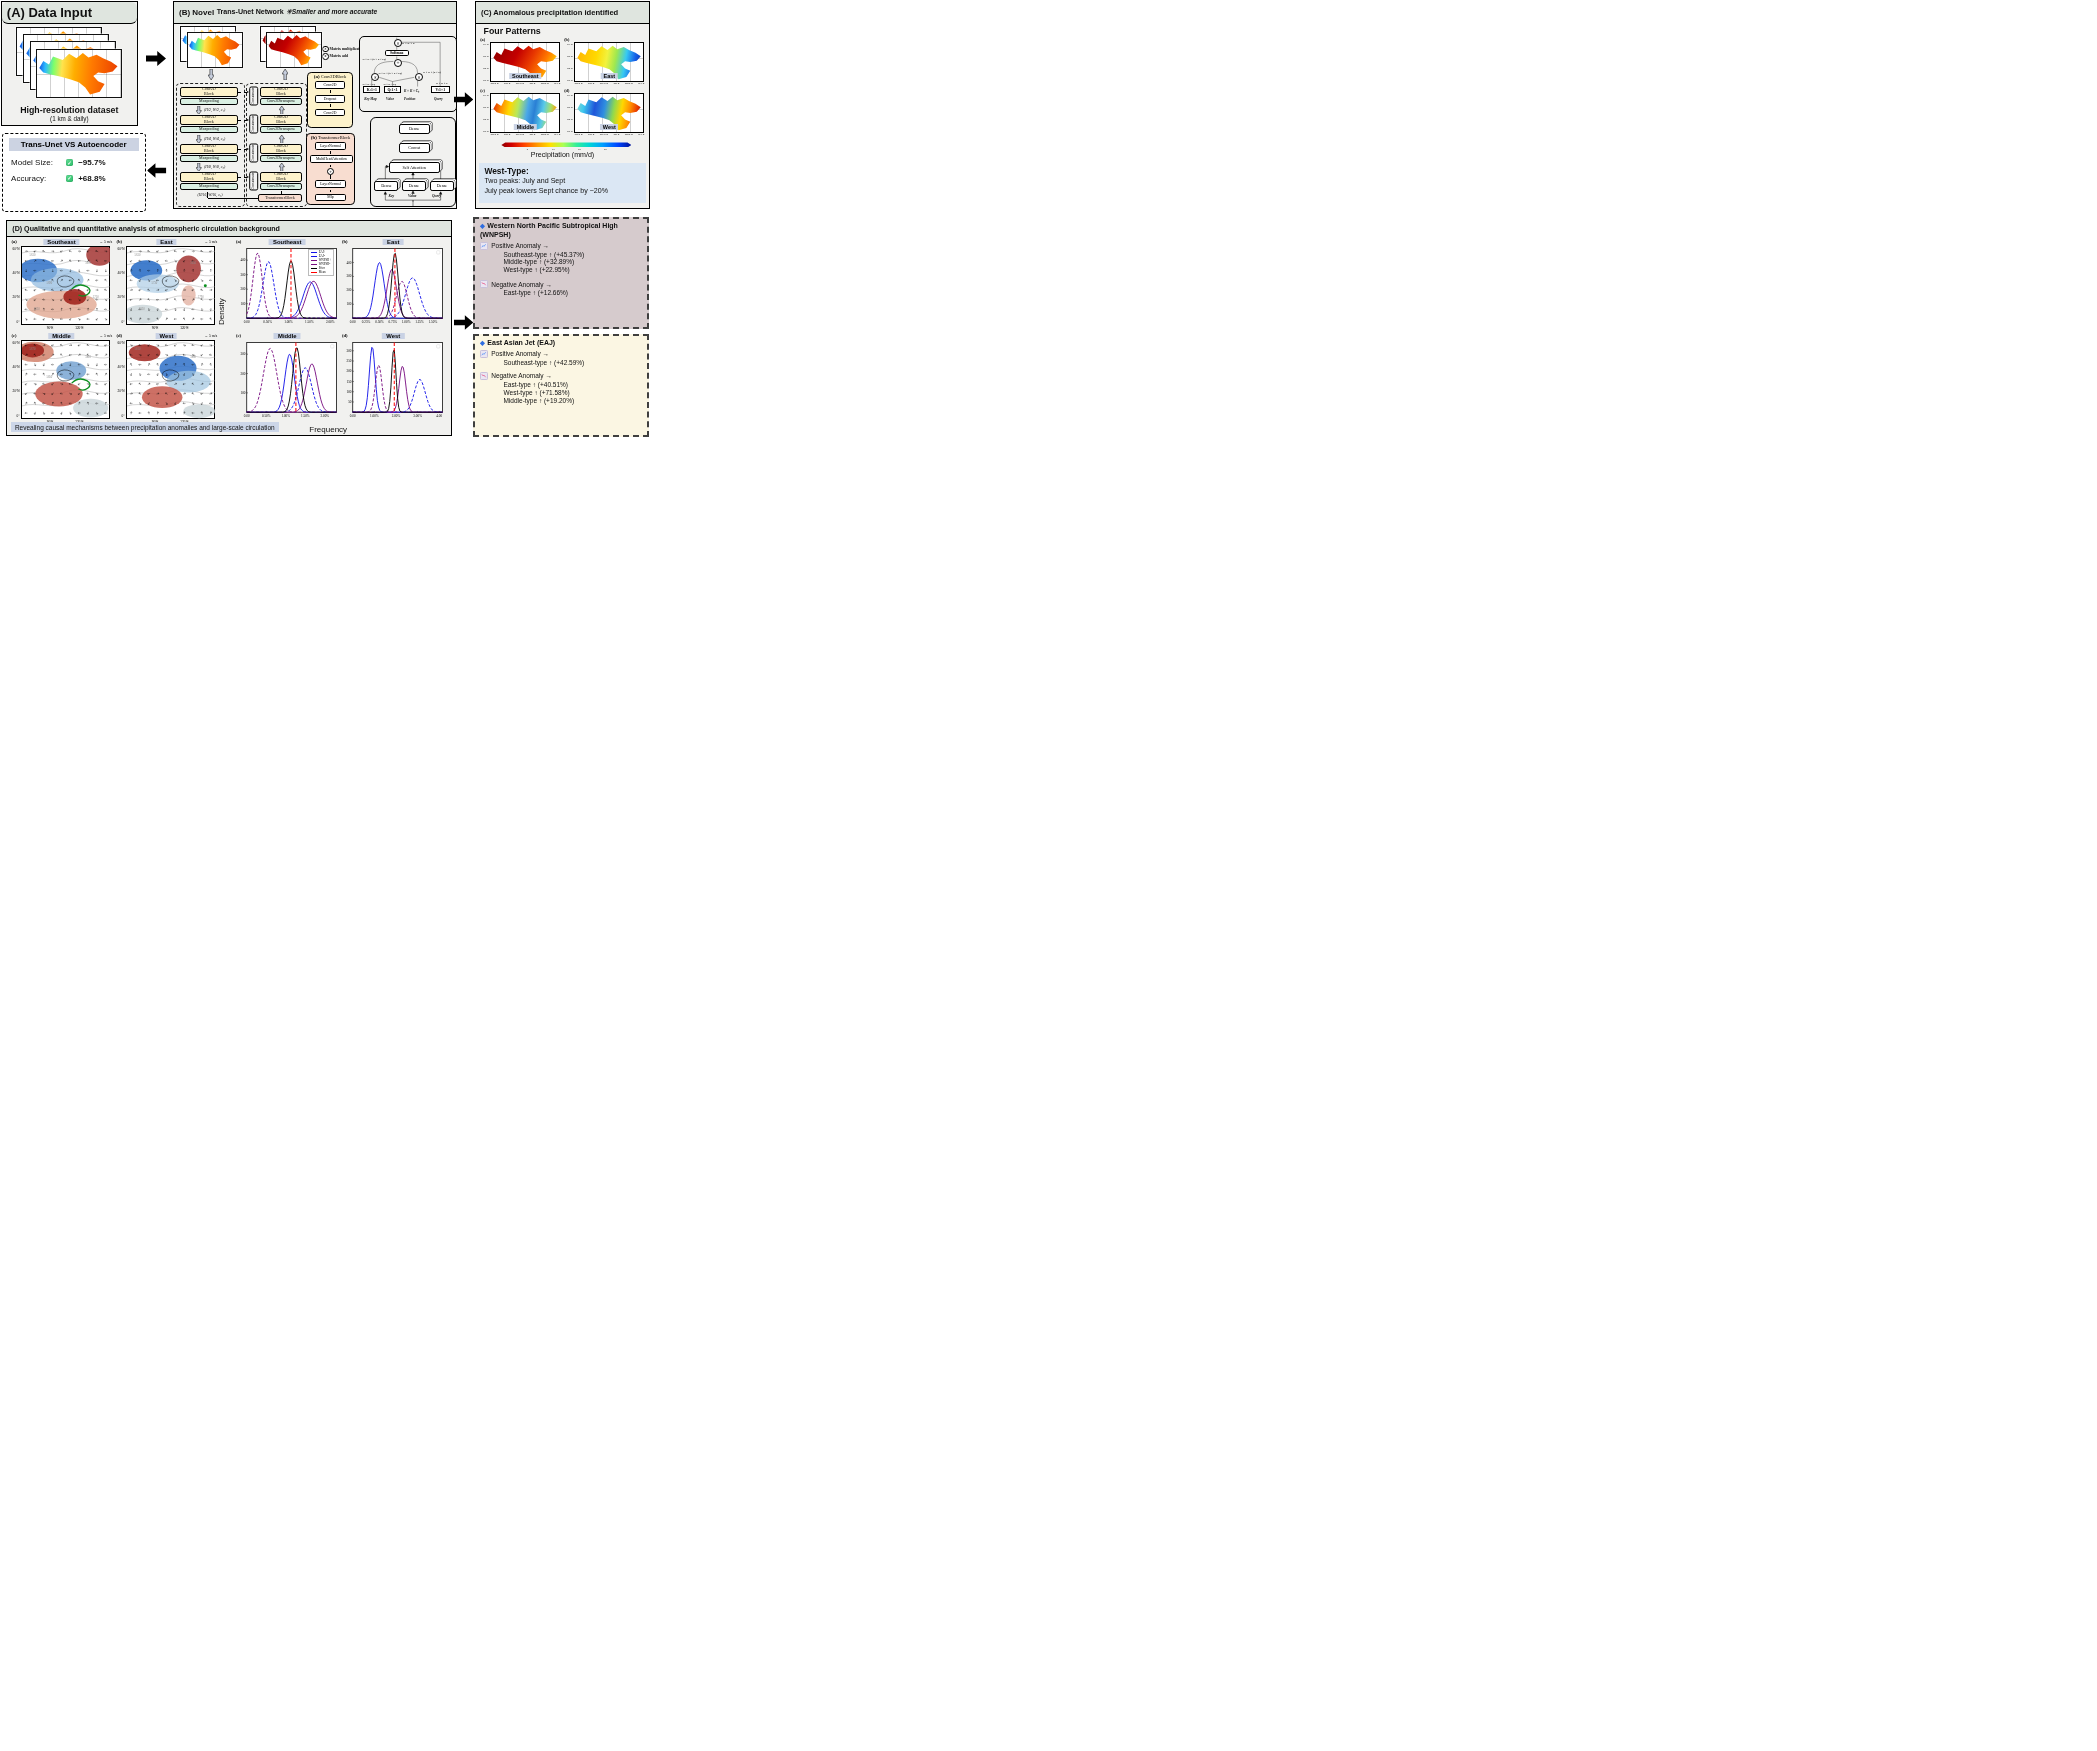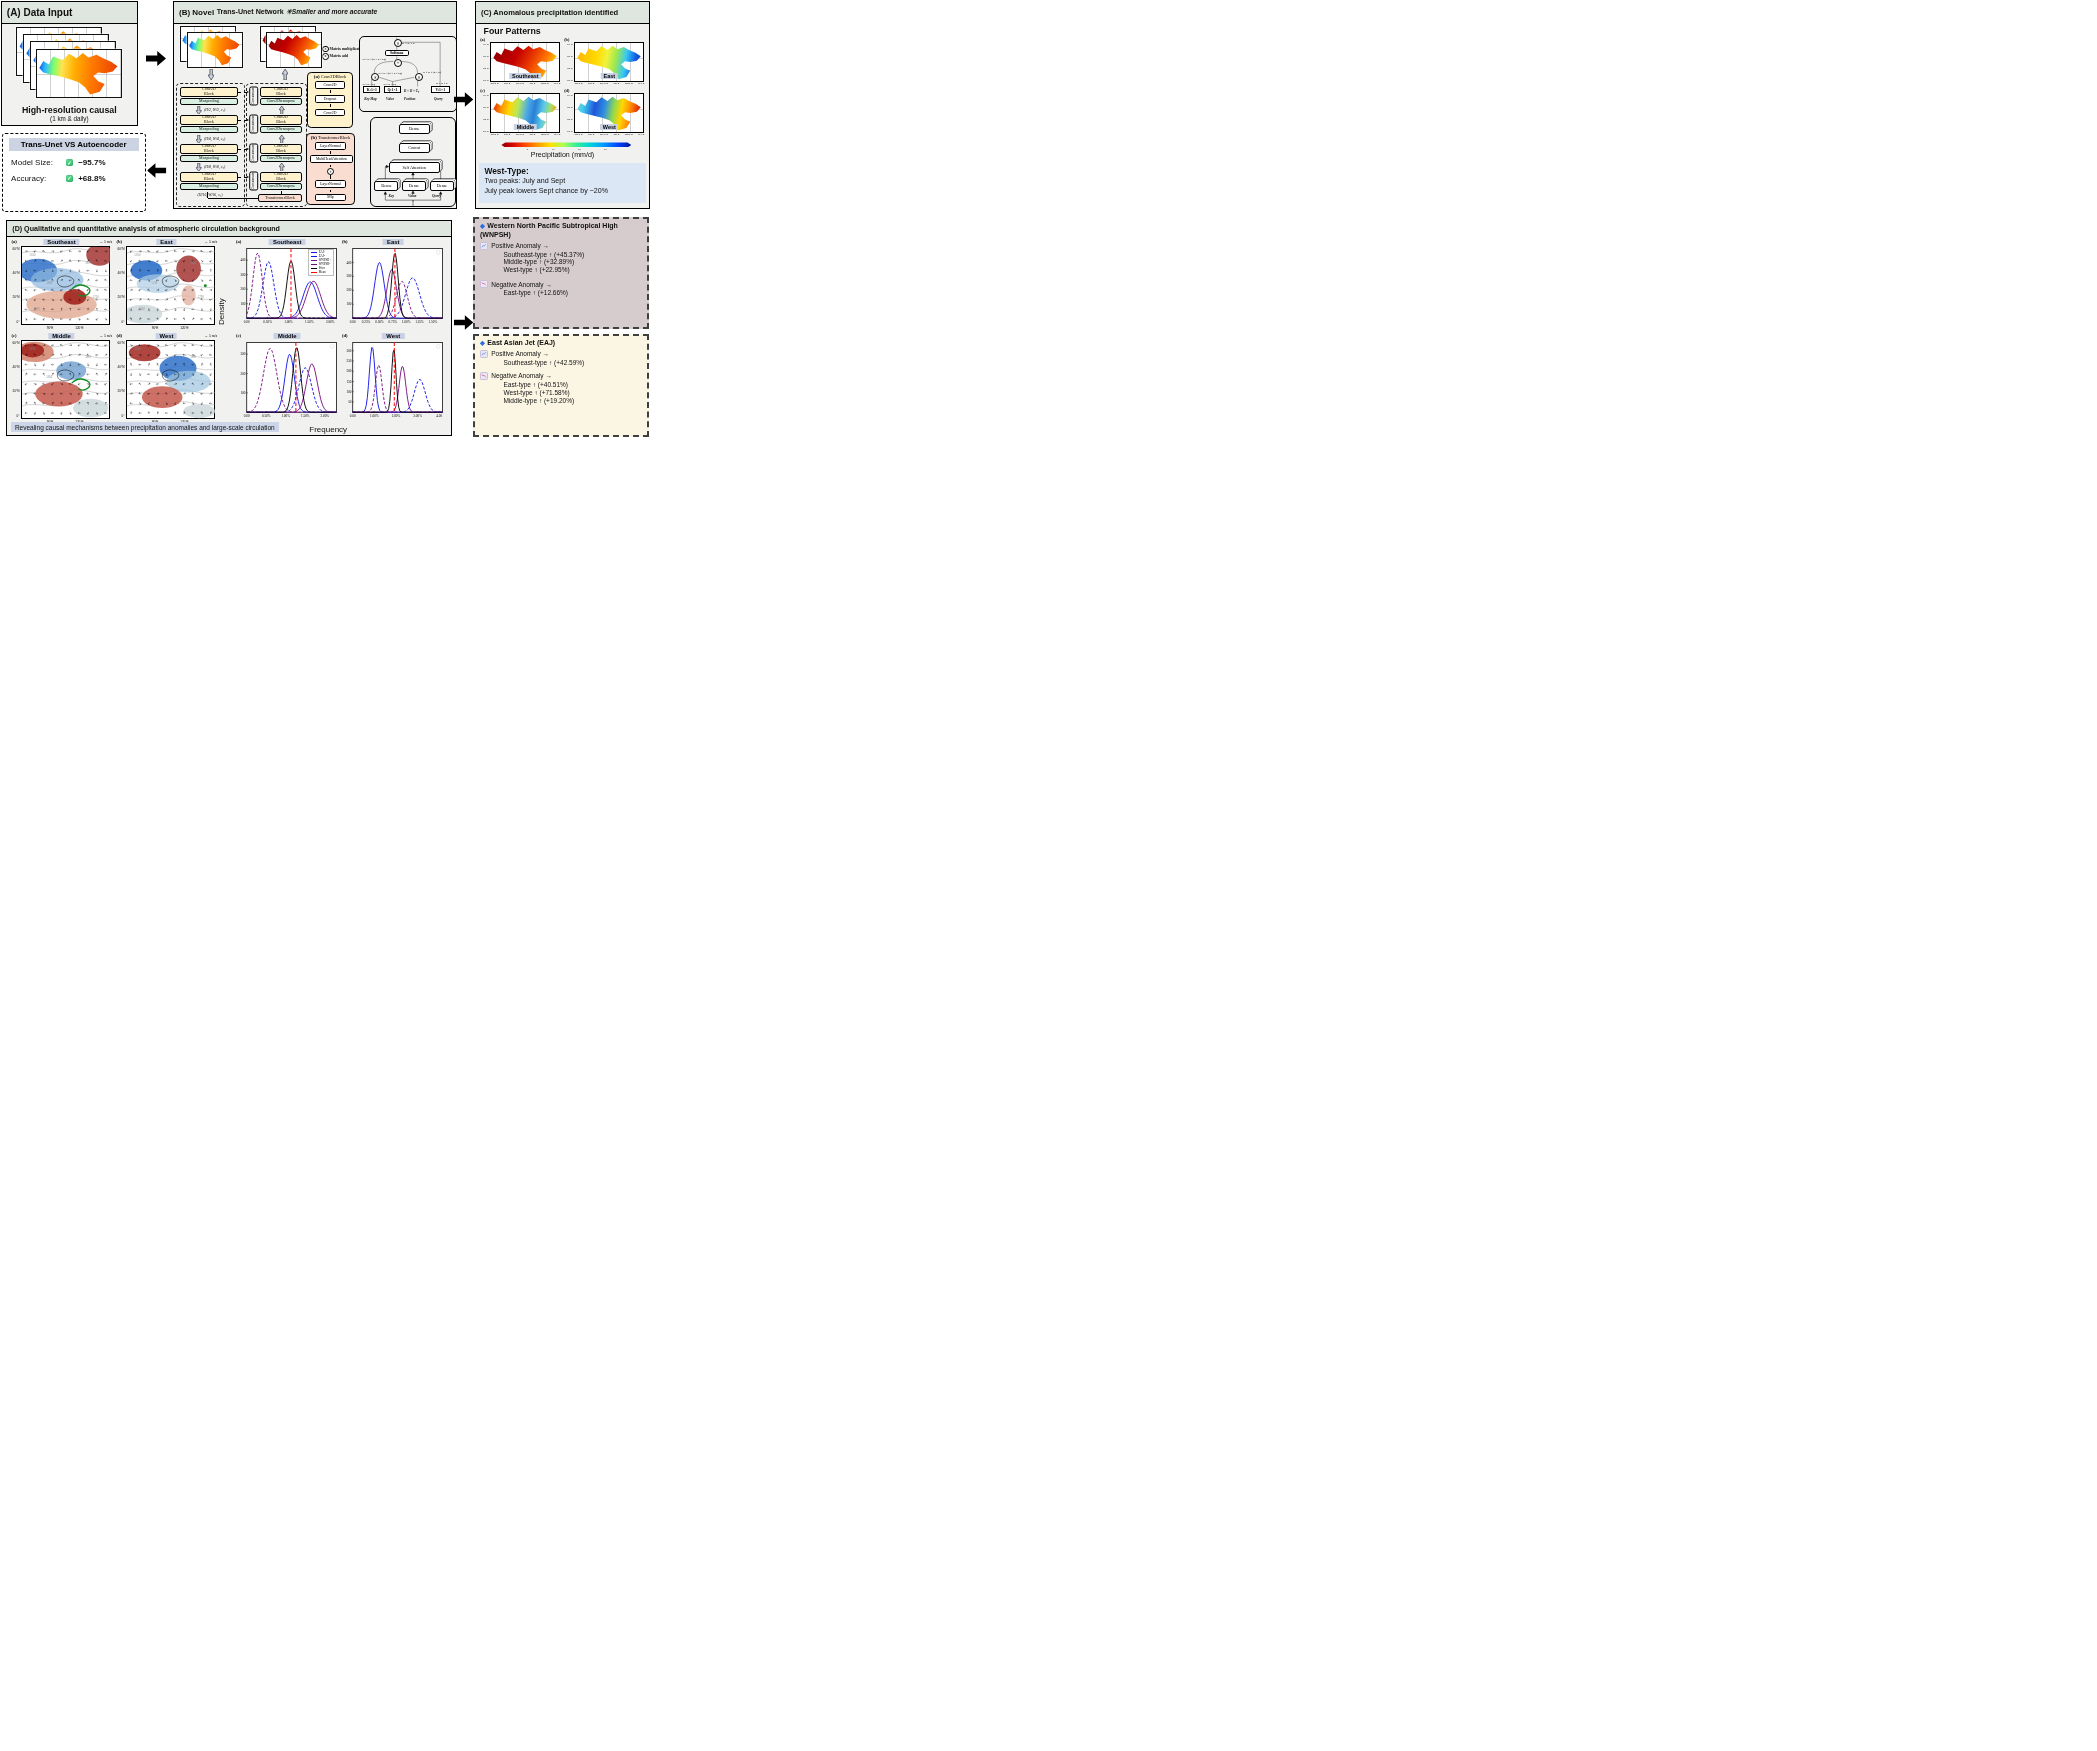--- a/index.html
+++ b/index.html
@@ -2,21 +2,21 @@
 <html style="font-size:6.7px"><head>
 <meta charset="utf-8">
 <style>
   html,body{margin:0;padding:0;background:#fff;font-family:"Liberation Sans",sans-serif;}
   #page{position:relative;width:650px;height:438px;background:#fff;overflow:hidden;}
   .panel{position:absolute;border:1.3px solid #000;background:#f1f1ef;box-sizing:border-box;}
   .panel-header{background:#dfe5df;border-bottom:1.3px solid #000;display:flex;align-items:center;padding:0 5px;box-sizing:border-box;font-weight:bold;color:#111;}
   .panel-body{position:relative;box-sizing:border-box;}
   
   #panelA{left:0.8px;top:0.8px;width:137px;height:125px;}
-  #panelA .panel-header{height:22px;font-size:10px;}
+  #panelA .panel-header{height:22px;font-size:13px;border-radius:6px;}
   #panelA .panel-body{height:101px;}
   .map-card{position:absolute;width:84px;height:47px;background:#fff;border:0.8px solid #111;box-shadow:0 0 0 0.4px #fff;}
   .map-grid{position:absolute;inset:0;background:
      repeating-linear-gradient(90deg,transparent 0 13.4px,rgba(0,0,0,.18) 13.4px 14px),
      repeating-linear-gradient(0deg,transparent 0 11px,rgba(0,0,0,.18) 11px 11.3px);}
   .basin{position:absolute;inset:3% 2%;}
   .caption-big{position:absolute;left:0;right:0;text-align:center;font-size:8.8px;font-weight:bold;color:#111;}
   .caption-sub{position:absolute;left:0;right:0;text-align:center;font-size:6.3px;color:#111;}
   
   #compareBox{position:absolute;left:1.7px;top:133px;width:144px;height:79px;border:1.5px dashed #000;border-radius:3.4px;background:#fff;box-sizing:border-box;padding:4.2px 5.9px;}
@@ -133,21 +133,21 @@
           </div>
           <div class="map-card" style="left: 28px; top: 17.6px; z-index: 3;">
             <div class="map-grid"></div>
             <div class="basin" style="background: linear-gradient(95deg, rgb(10, 47, 214) 0%, rgb(43, 185, 255) 10%, rgb(125, 255, 107) 20%, rgb(255, 227, 77) 30%, rgb(255, 174, 0) 45%, rgb(255, 122, 0) 65%, rgb(242, 85, 0) 85%, rgb(232, 56, 0) 100%); clip-path: polygon(1% 38%, 6% 22%, 13% 30%, 18% 12%, 30% 20%, 38% 6%, 47% 16%, 55% 4%, 62% 14%, 72% 8%, 80% 16%, 90% 24%, 98% 34%, 92% 46%, 82% 50%, 74% 48%, 68% 56%, 74% 68%, 82% 74%, 76% 92%, 64% 98%, 58% 82%, 50% 70%, 40% 64%, 28% 58%, 14% 52%, 6% 48%);"></div>
           </div>
           <div class="map-card" style="left: 34px; top: 25px; z-index: 4;">
             <div class="map-grid"></div>
             <div class="basin" style="background: linear-gradient(95deg, rgb(10, 47, 214) 0%, rgb(43, 185, 255) 10%, rgb(125, 255, 107) 20%, rgb(255, 227, 77) 30%, rgb(255, 174, 0) 45%, rgb(255, 122, 0) 65%, rgb(242, 85, 0) 85%, rgb(232, 56, 0) 100%); clip-path: polygon(1% 38%, 6% 22%, 13% 30%, 18% 12%, 30% 20%, 38% 6%, 47% 16%, 55% 4%, 62% 14%, 72% 8%, 80% 16%, 90% 24%, 98% 34%, 92% 46%, 82% 50%, 74% 48%, 68% 56%, 74% 68%, 82% 74%, 76% 92%, 64% 98%, 58% 82%, 50% 70%, 40% 64%, 28% 58%, 14% 52%, 6% 48%);"></div>
           </div>
         </div>
-      <div class="caption-big" style="top:81px;">High-resolution causal</div>
+      <div class="caption-big" style="top:81px;">High-resolution dataset</div>
       <div class="caption-sub" style="top:91px;">(1 km &amp; daily)</div>
     </div>
   </section>
 
   <aside id="compareBox">
     <div class="cmp-title">Trans-Unet VS Autoencoder</div>
     <div class="cmp-row">
       <span class="cmp-label">Model Size:</span>
       <span class="check">✓</span>
       <span class="cmp-val">−95.7%</span>

